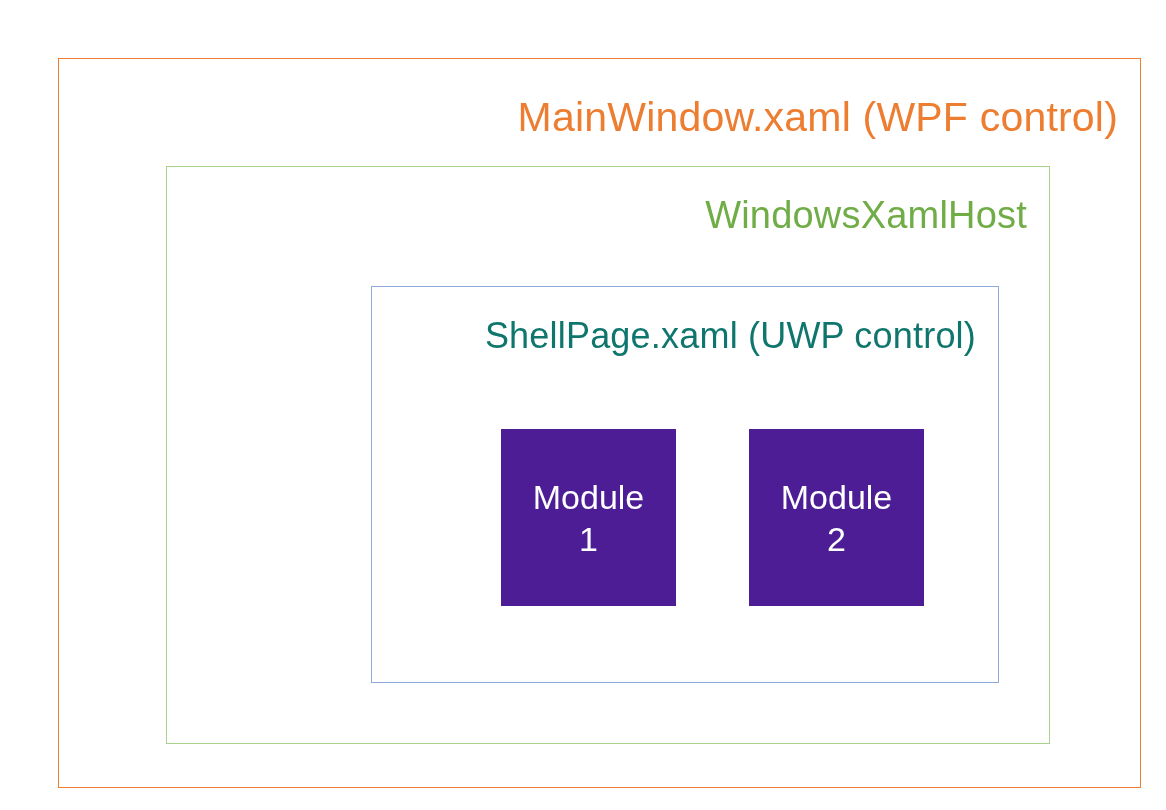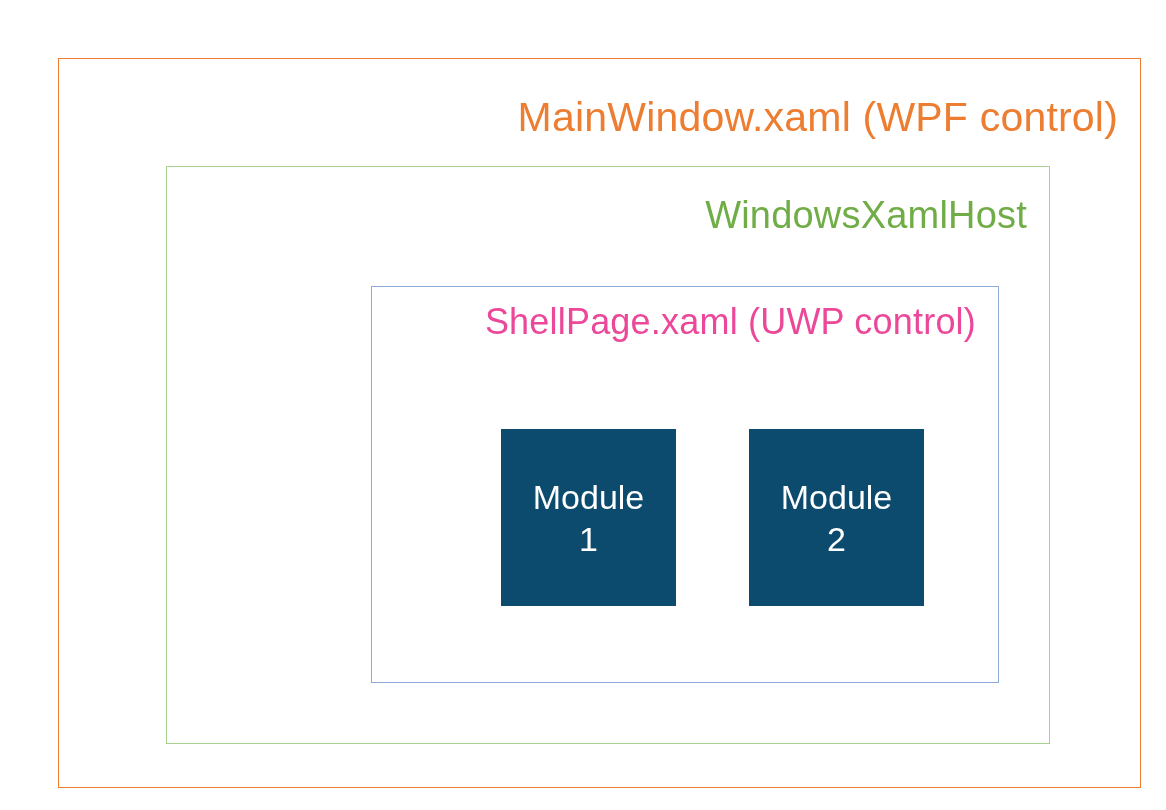--- a/index.html
+++ b/index.html
@@ -71,34 +71,34 @@
   }
 
   .caption-middle {
     top: 26px;
     font-size: 38px;
     line-height: 44px;
     color: #70AD47;
   }
 
   .caption-inner {
-    top: 14px;
+    top: 28px;
     font-size: 36px;
     line-height: 42px;
-    color: #ec4899;
+    color: #0f766e;
   }
 
   
   .module {
     position: absolute;
     box-sizing: border-box;
     width: 175px;
     height: 177px;
     top: 405px;
-    background: #0c4a6e;
+    background: #4c1d95;
     color: #FFFFFF;
     display: flex;
     flex-direction: column;
     align-items: center;
     justify-content: center;
     font-size: 34px;
     line-height: 42px;
     text-align: center;
   }
 

